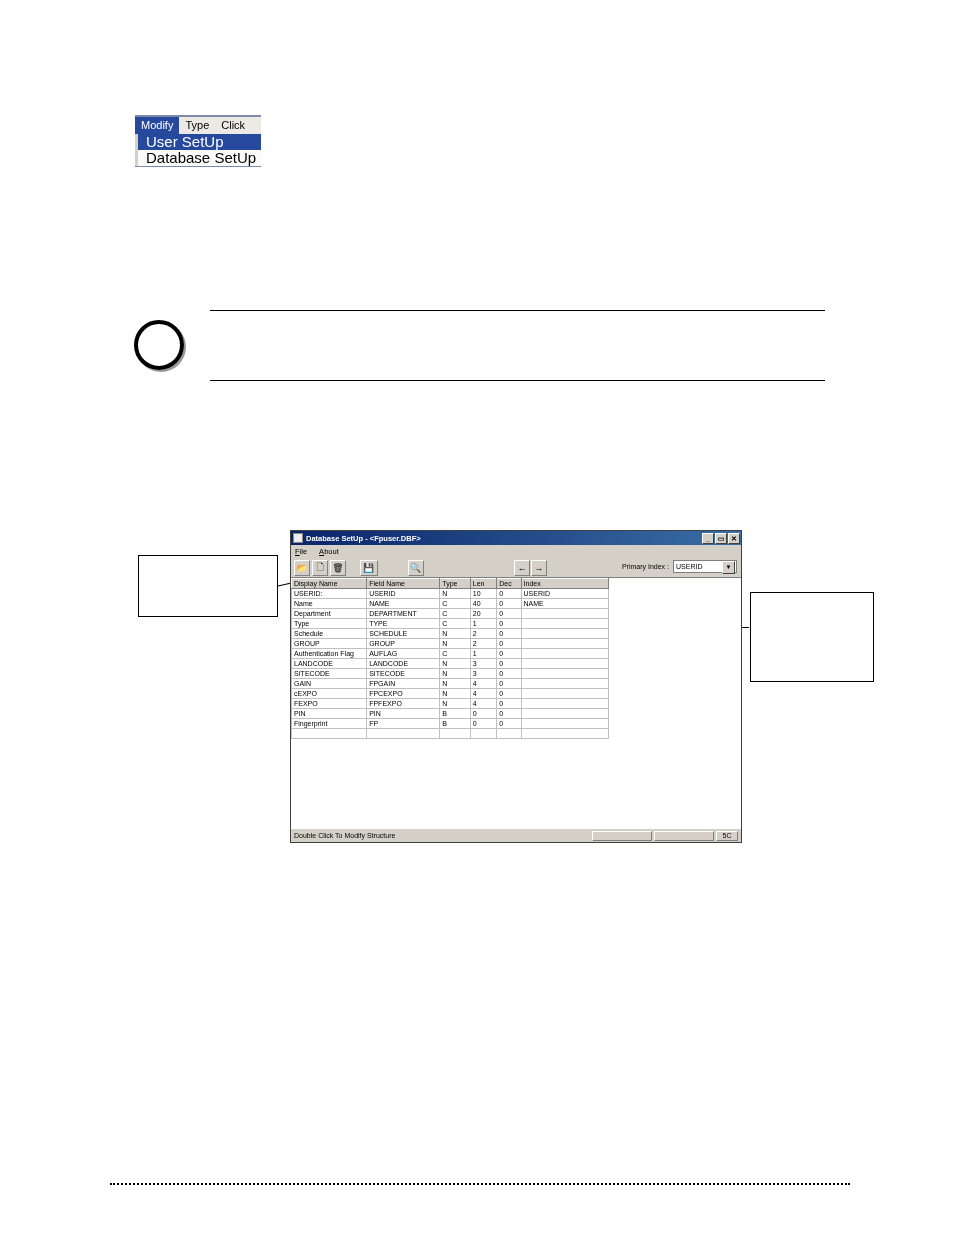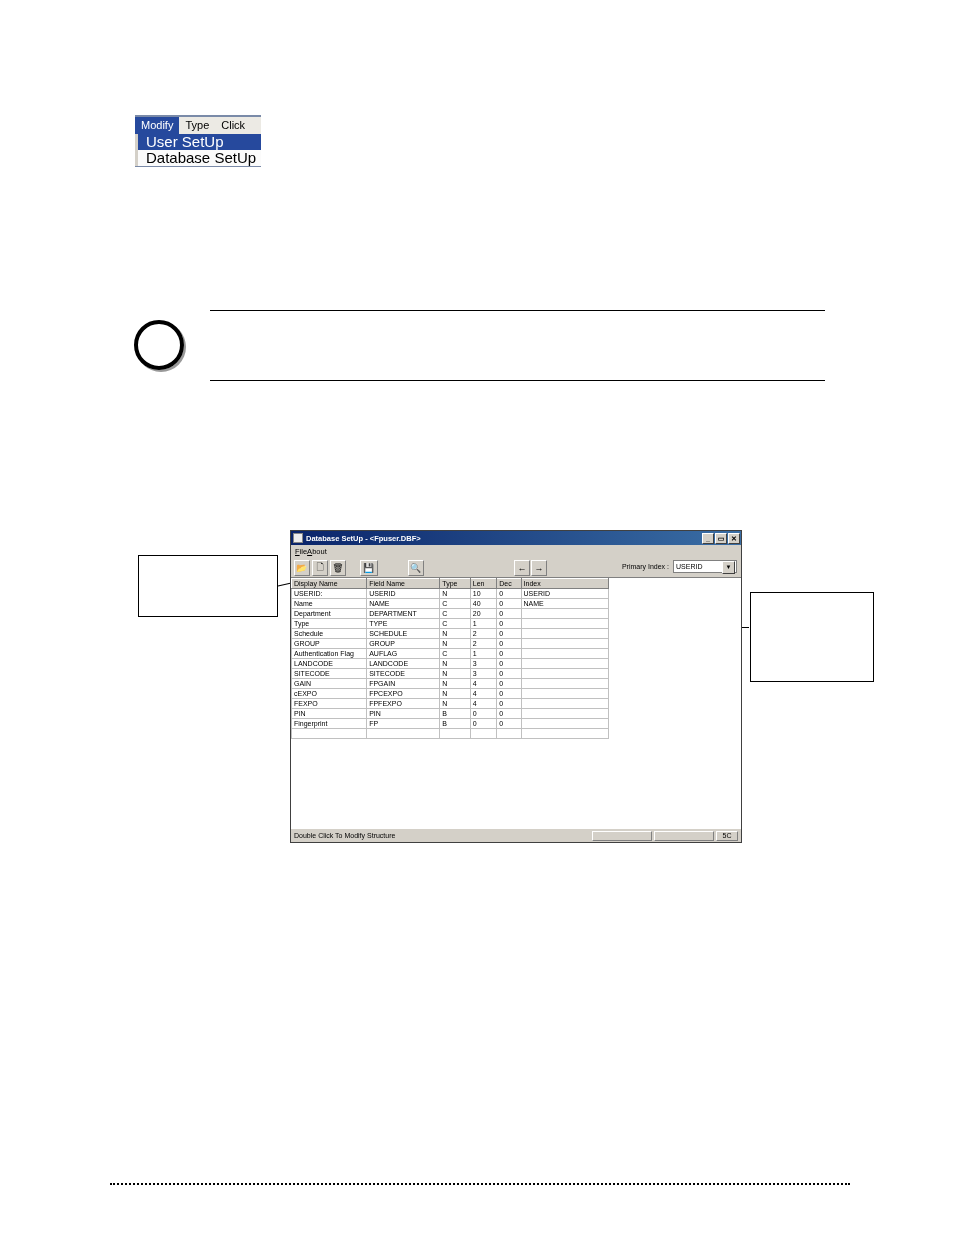--- a/index.html
+++ b/index.html
@@ -116,21 +116,21 @@
     text-align: center;
     color: #000;
   }
 
   .menubar2 {
     height: 13px;
     background: #d4d0c8;
     padding-left: 4px;
     font-size: 7.5px;
     display: flex;
-    gap: 0;
+    gap: 12px;
     align-items: center;
   }
   .menubar2 span { text-decoration: underline; text-decoration-color: transparent; }
   .menubar2 .ul { text-decoration: underline; }
 
   .toolbar {
     height: 20px;
     background: #d4d0c8;
     display: flex;
     align-items: center;

